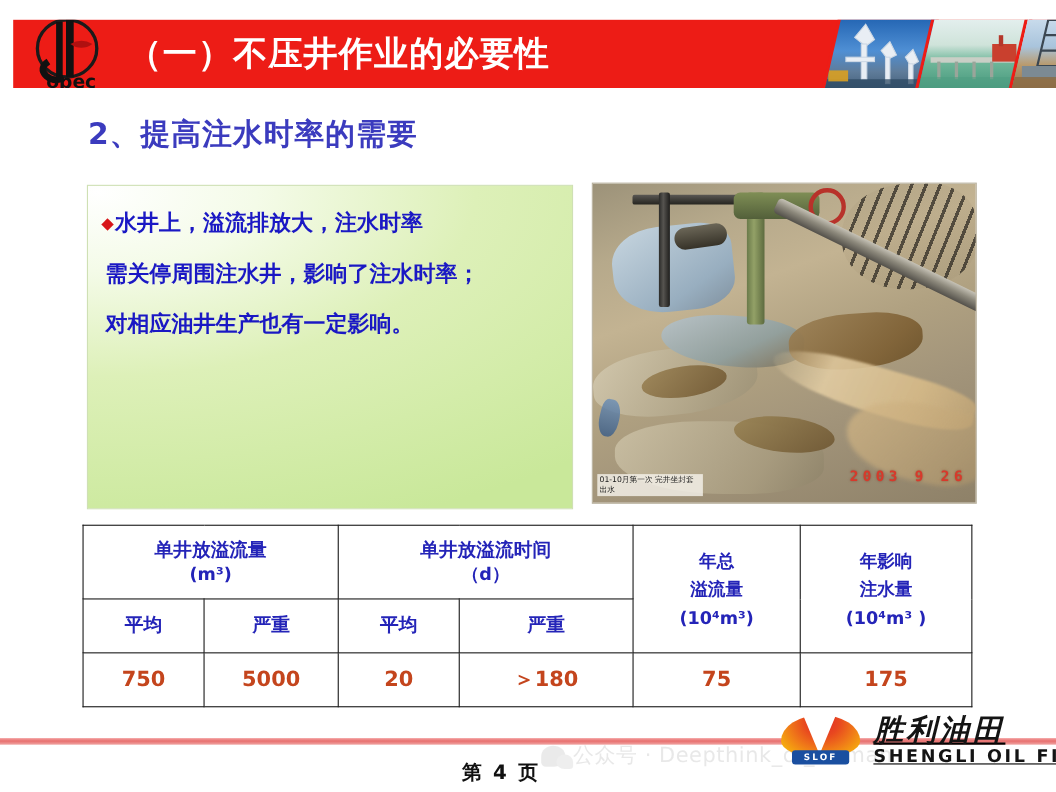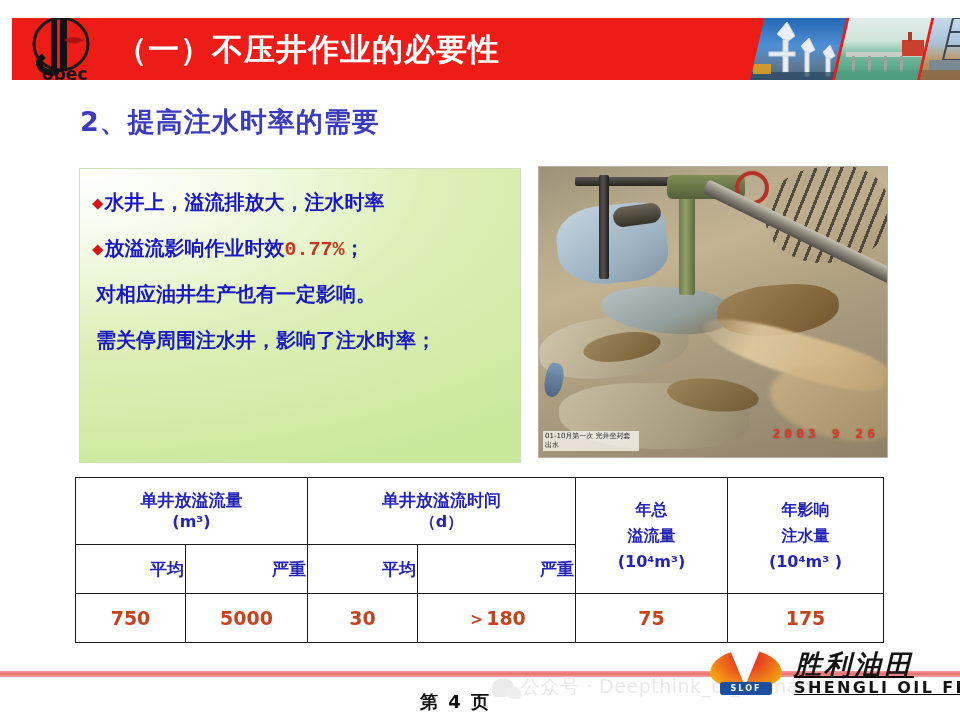--- a/index.html
+++ b/index.html
@@ -291,21 +291,21 @@
     text-align: center;
     vertical-align: middle;
     color: #2424b8;
     font-size: 17px;
     font-weight: bold;
     font-family: "DejaVu Sans", "Liberation Sans", sans-serif;
     padding: 2px 1px;
     line-height: 22px;
   }
   #data-table td.group-head { height: 62px; text-align: center; }
-  #data-table td.sub-head   { height: 44px; text-align: right; }
+  #data-table td.sub-head   { height: 44px; }
   #data-table td.value-cell {
     height: 44px;
     color: #c4451d;
     font-size: 19px;
   }
   #data-table td.tall-head {
     height: 106px;
     font-size: 16px;
     line-height: 26px;
   }
@@ -495,25 +495,22 @@
     </div>
   </div>
 </div>
 
 <div id="section-title">2、提高注水时率的需要</div>
 
 <div id="green-box">
   <div class="gb-line">
     <span class="dia">◆</span><span>水井上，溢流排放大，注水时率</span>
   </div>
-  <div class="gb-line">
-    <span class="dia">◆</span><span>放溢流影响作业时效</span><span class="red">0.77%</span><span>；</span>
-  </div>
+  <div class="gb-line indent">需关停周围注水井，影响了注水时率；</div>
   <div class="gb-line indent">对相应油井生产也有一定影响。</div>
-  <div class="gb-line indent">需关停周围注水井，影响了注水时率；</div>
 </div>
 
 <div id="site-photo">
   <div class="ph" id="ph-sky-water1"></div>
   <div class="ph" id="ph-mud-ridge-a"></div>
   <div class="ph" id="ph-mud-ridge-b"></div>
   <div class="ph" id="ph-water-pool-a"></div>
   <div class="ph" id="ph-water-pool-b"></div>
   <div class="ph" id="ph-water-pool-c"></div>
   <div class="ph" id="ph-water-pool-d"></div>
@@ -566,21 +563,21 @@
     </tr>
     <tr>
       <td class="sub-head">平均</td>
       <td class="sub-head">严重</td>
       <td class="sub-head">平均</td>
       <td class="sub-head">严重</td>
     </tr>
     <tr>
       <td class="value-cell">750</td>
       <td class="value-cell">5000</td>
-      <td class="value-cell">30</td>
+      <td class="value-cell">20</td>
       <td class="value-cell">＞180</td>
       <td class="value-cell">75</td>
       <td class="value-cell">175</td>
     </tr>
   </tbody>
 </table>
 
 <div id="footer-rule"></div>
 
 <div id="watermark">

